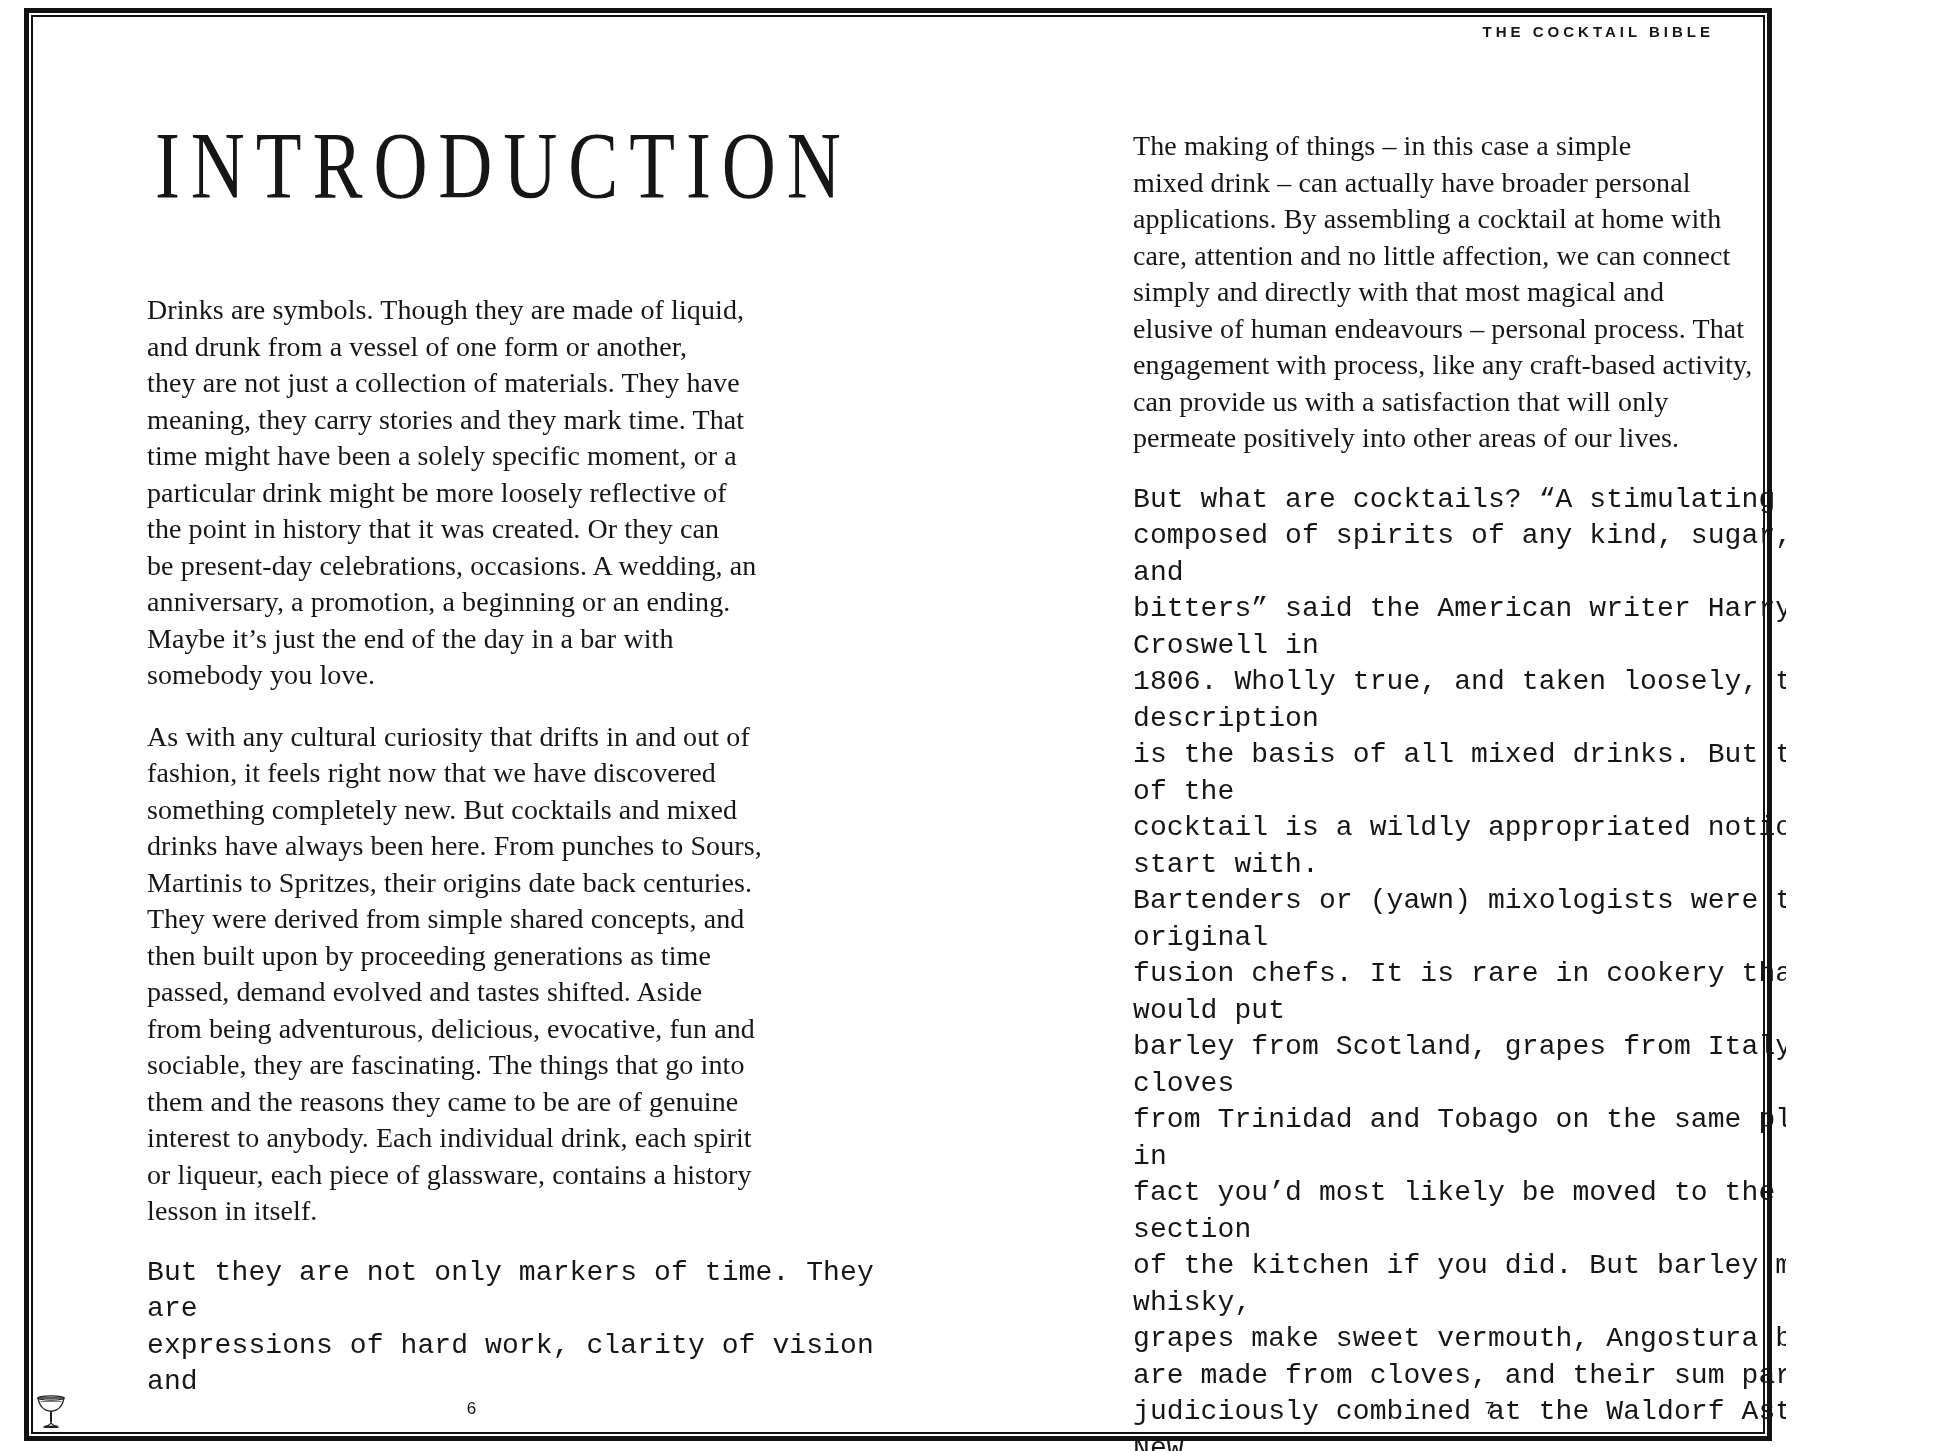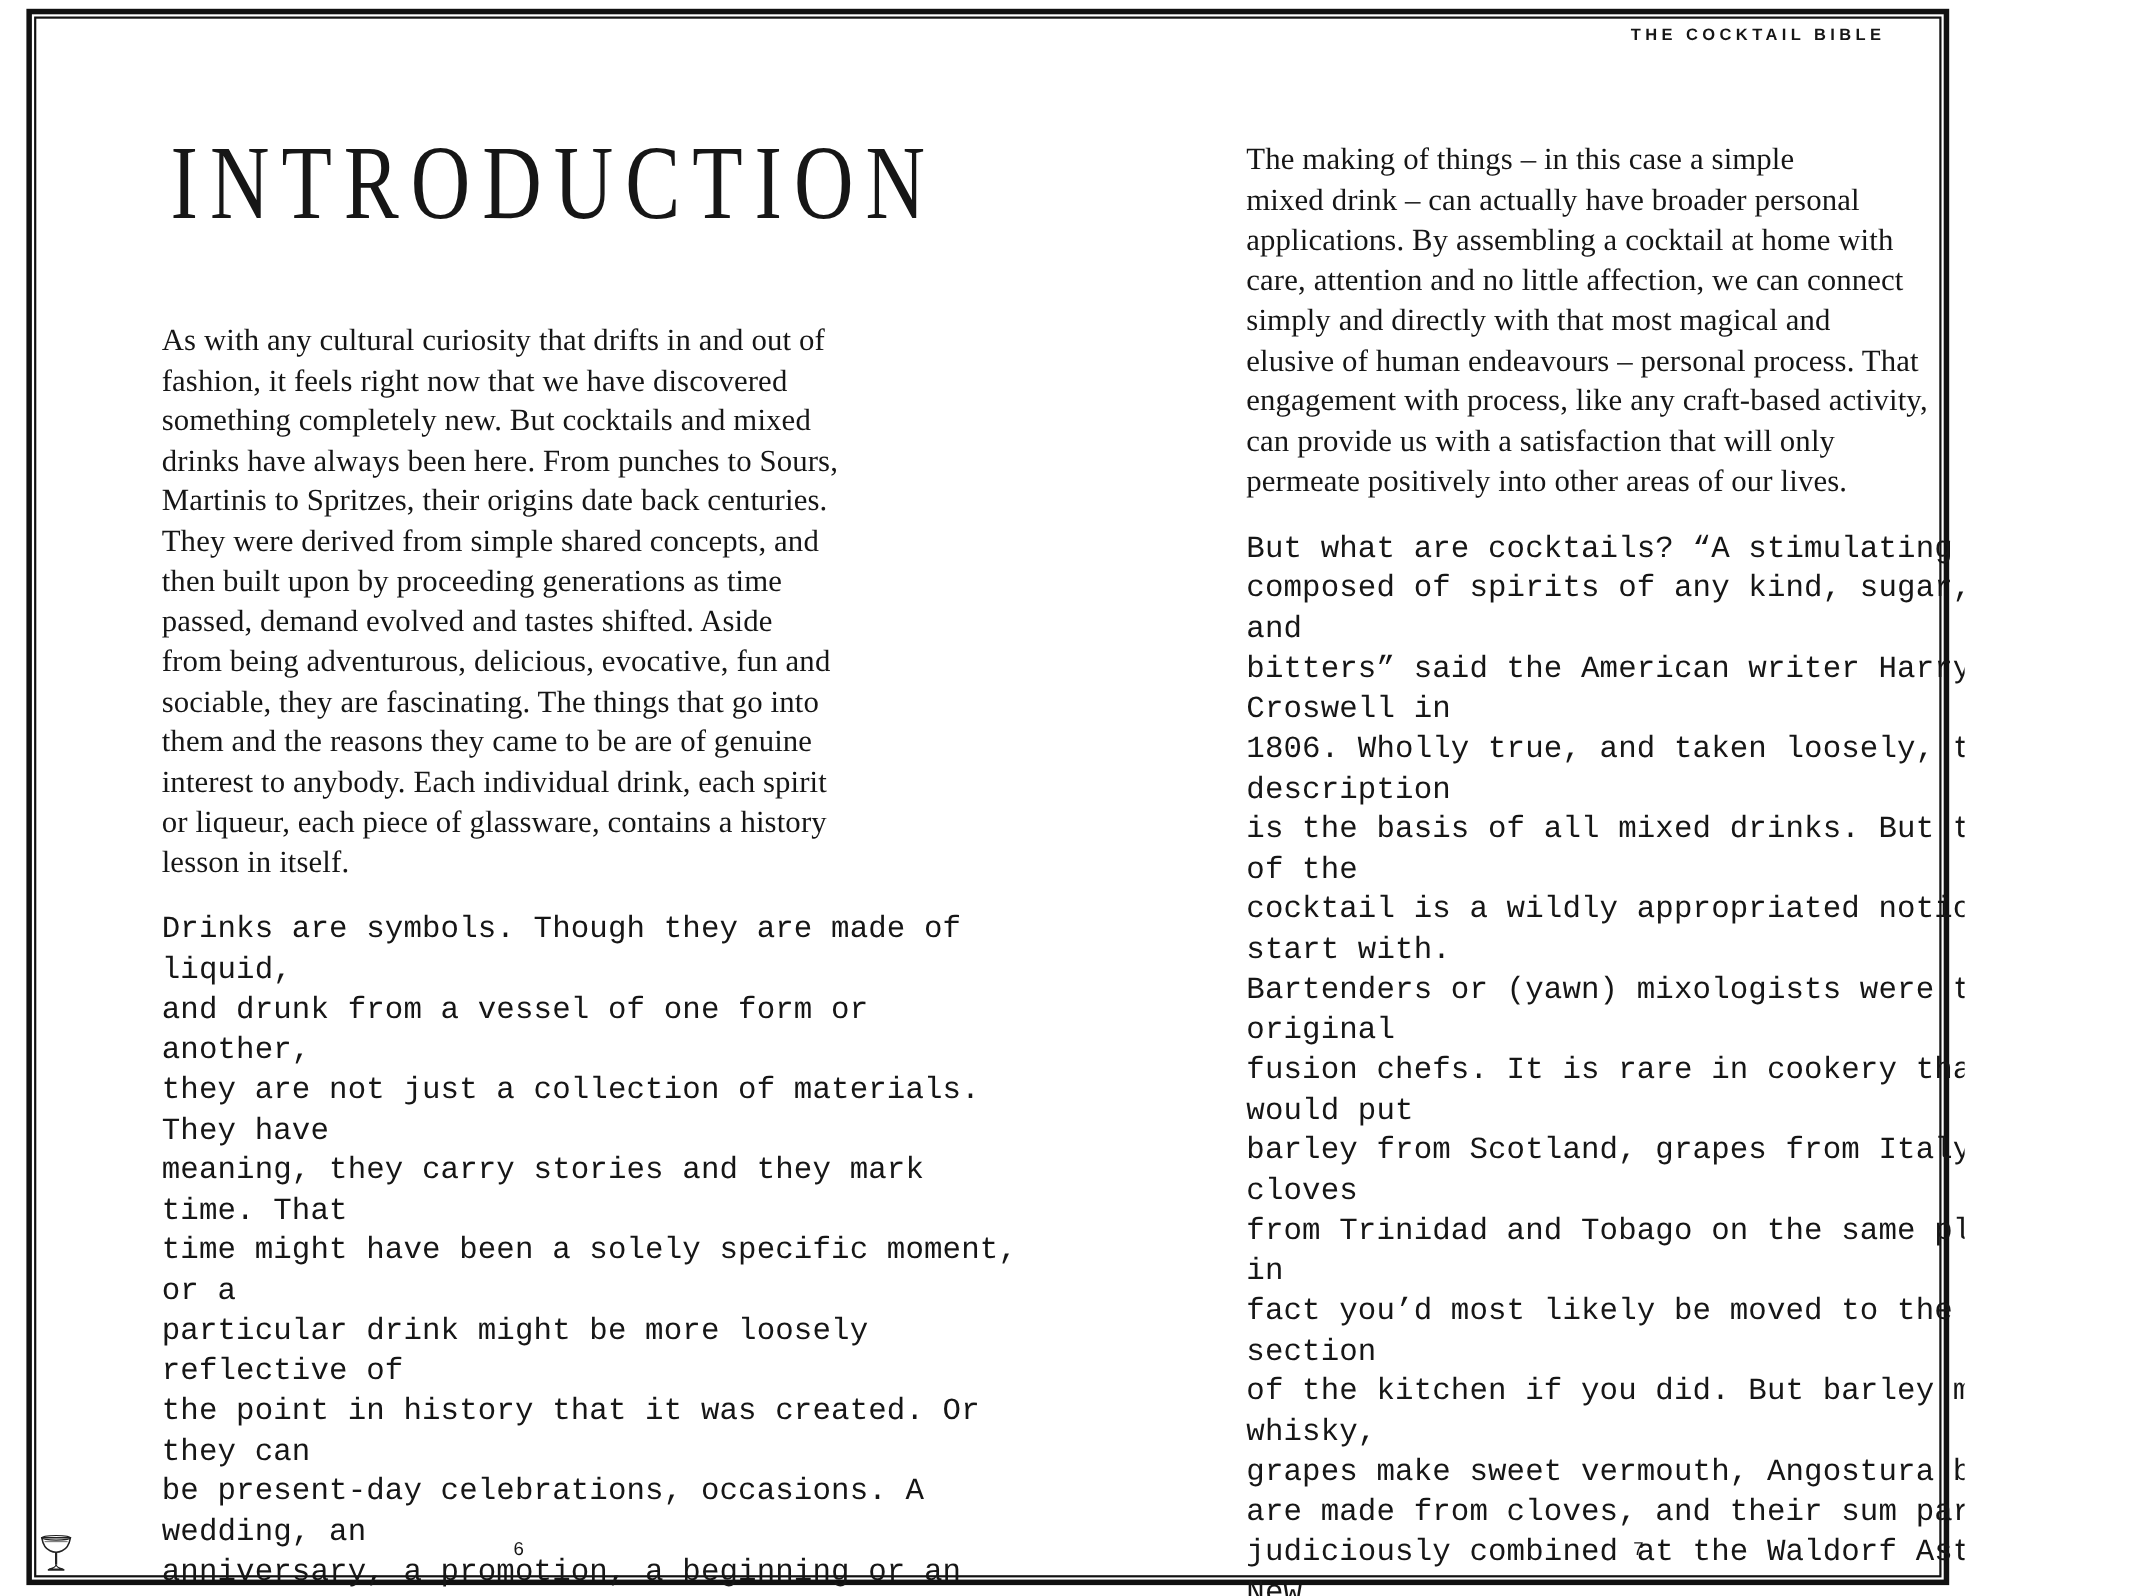--- a/index.html
+++ b/index.html
@@ -100,45 +100,47 @@
 
   <div class="outer-frame">
     <div class="inner-frame"></div>
   </div>
 
   <div class="running-head">THE COCKTAIL BIBLE</div>
 
   <h1 class="page-title">INTRODUCTION</h1>
 
   <div class="col col-left">
+    <p>Drinks are symbols. Though they are made of liquid,
+and drunk from a vessel of one form or another,
+they are not just a collection of materials. They have
+meaning, they carry stories and they mark time. That
+time might have been a solely specific moment, or a
+particular drink might be more loosely reflective of
+the point in history that it was created. Or they can
+be present-day celebrations, occasions. A wedding, an
+anniversary, a promotion, a beginning or an ending.
+Maybe it’s just the end of the day in a bar with
+somebody you love.</p>
     <p>As with any cultural curiosity that drifts in and out of
 fashion, it feels right now that we have discovered
 something completely new. But cocktails and mixed
 drinks have always been here. From punches to Sours,
 Martinis to Spritzes, their origins date back centuries.
 They were derived from simple shared concepts, and
 then built upon by proceeding generations as time
 passed, demand evolved and tastes shifted. Aside
 from being adventurous, delicious, evocative, fun and
 sociable, they are fascinating. The things that go into
 them and the reasons they came to be are of genuine
 interest to anybody. Each individual drink, each spirit
 or liqueur, each piece of glassware, contains a history
 lesson in itself.</p>
-    <p>Drinks are symbols. Though they are made of liquid,
-and drunk from a vessel of one form or another,
-they are not just a collection of materials. They have
-meaning, they carry stories and they mark time. That
-time might have been a solely specific moment, or a
-particular drink might be more loosely reflective of
-the point in history that it was created. Or they can
-be present-day celebrations, occasions. A wedding, an
-anniversary, a promotion, a beginning or an ending.
-Maybe it’s just the end of the day in a bar with
-somebody you love.</p>
+    <p>But they are not only markers of time. They are
+expressions of hard work, clarity of vision and</p>
   </div>
 
   <div class="col col-right">
     <p>The making of things – in this case a simple
 mixed drink – can actually have broader personal
 applications. By assembling a cocktail at home with
 care, attention and no little affection, we can connect
 simply and directly with that most magical and
 elusive of human endeavours – personal process. That
 engagement with process, like any craft-based activity,

